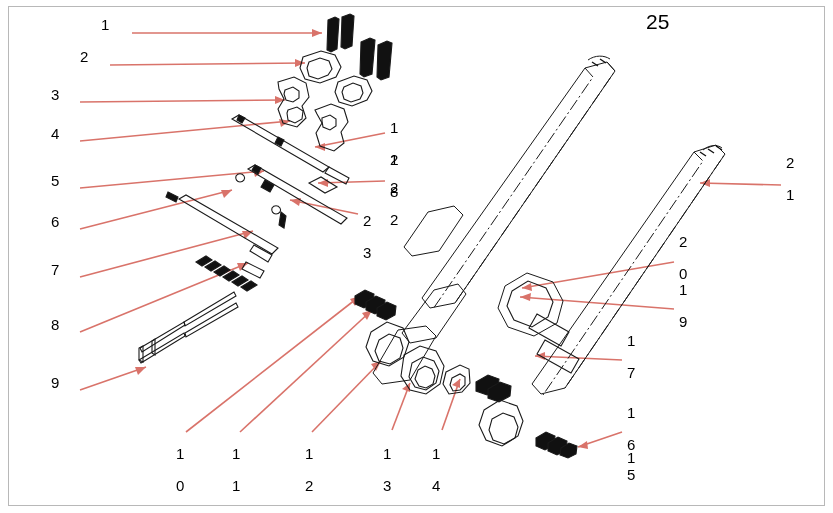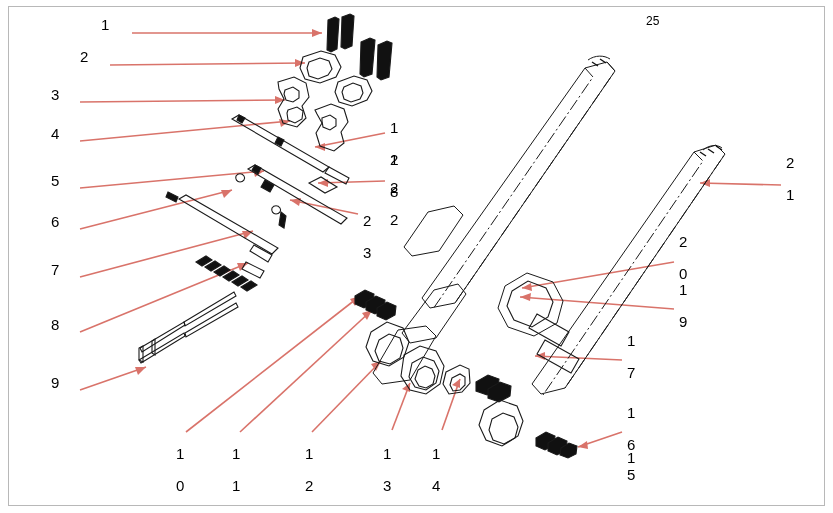--- a/index.html
+++ b/index.html
@@ -276,21 +276,21 @@
 0</div>
     <div class="callout-label two-line" style="left:232px; top:438px;">1
 1</div>
     <div class="callout-label two-line" style="left:305px; top:438px;">1
 2</div>
     <div class="callout-label two-line" style="left:383px; top:438px;">1
 3</div>
     <div class="callout-label two-line" style="left:432px; top:438px;">1
 4</div>
 
-    <div class="callout-label" style="left:646px; top:13px; font-size:12px;">25</div>
+    <div class="callout-label" style="left:646px; top:13px; font-size:21px;">25</div>
     <div class="callout-label two-line" style="left:786px; top:147px;">2
 1</div>
     <div class="callout-label two-line" style="left:679px; top:226px;">2
 0</div>
     <div class="callout-label two-line" style="left:679px; top:274px;">1
 9</div>
     <div class="callout-label two-line" style="left:627px; top:325px;">1
 7</div>
     <div class="callout-label two-line" style="left:627px; top:397px;">1
 6</div>

